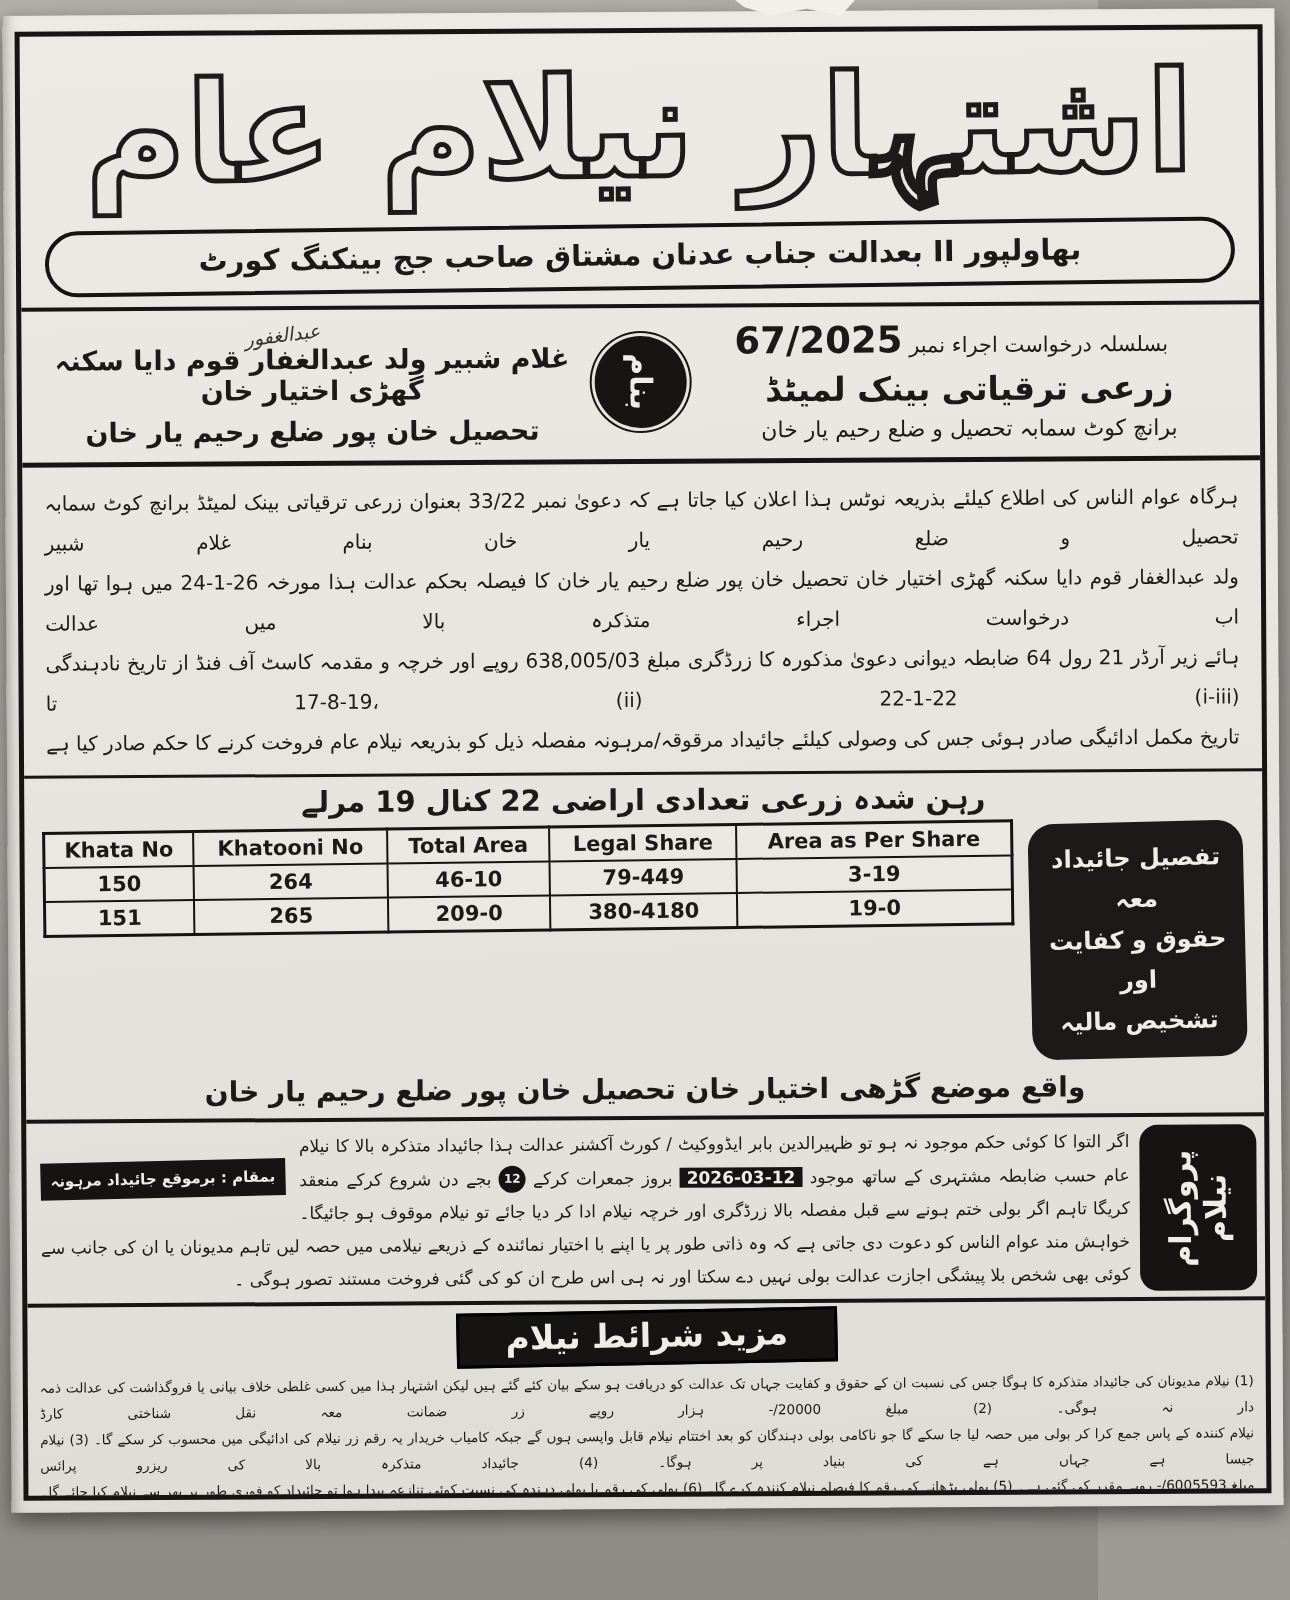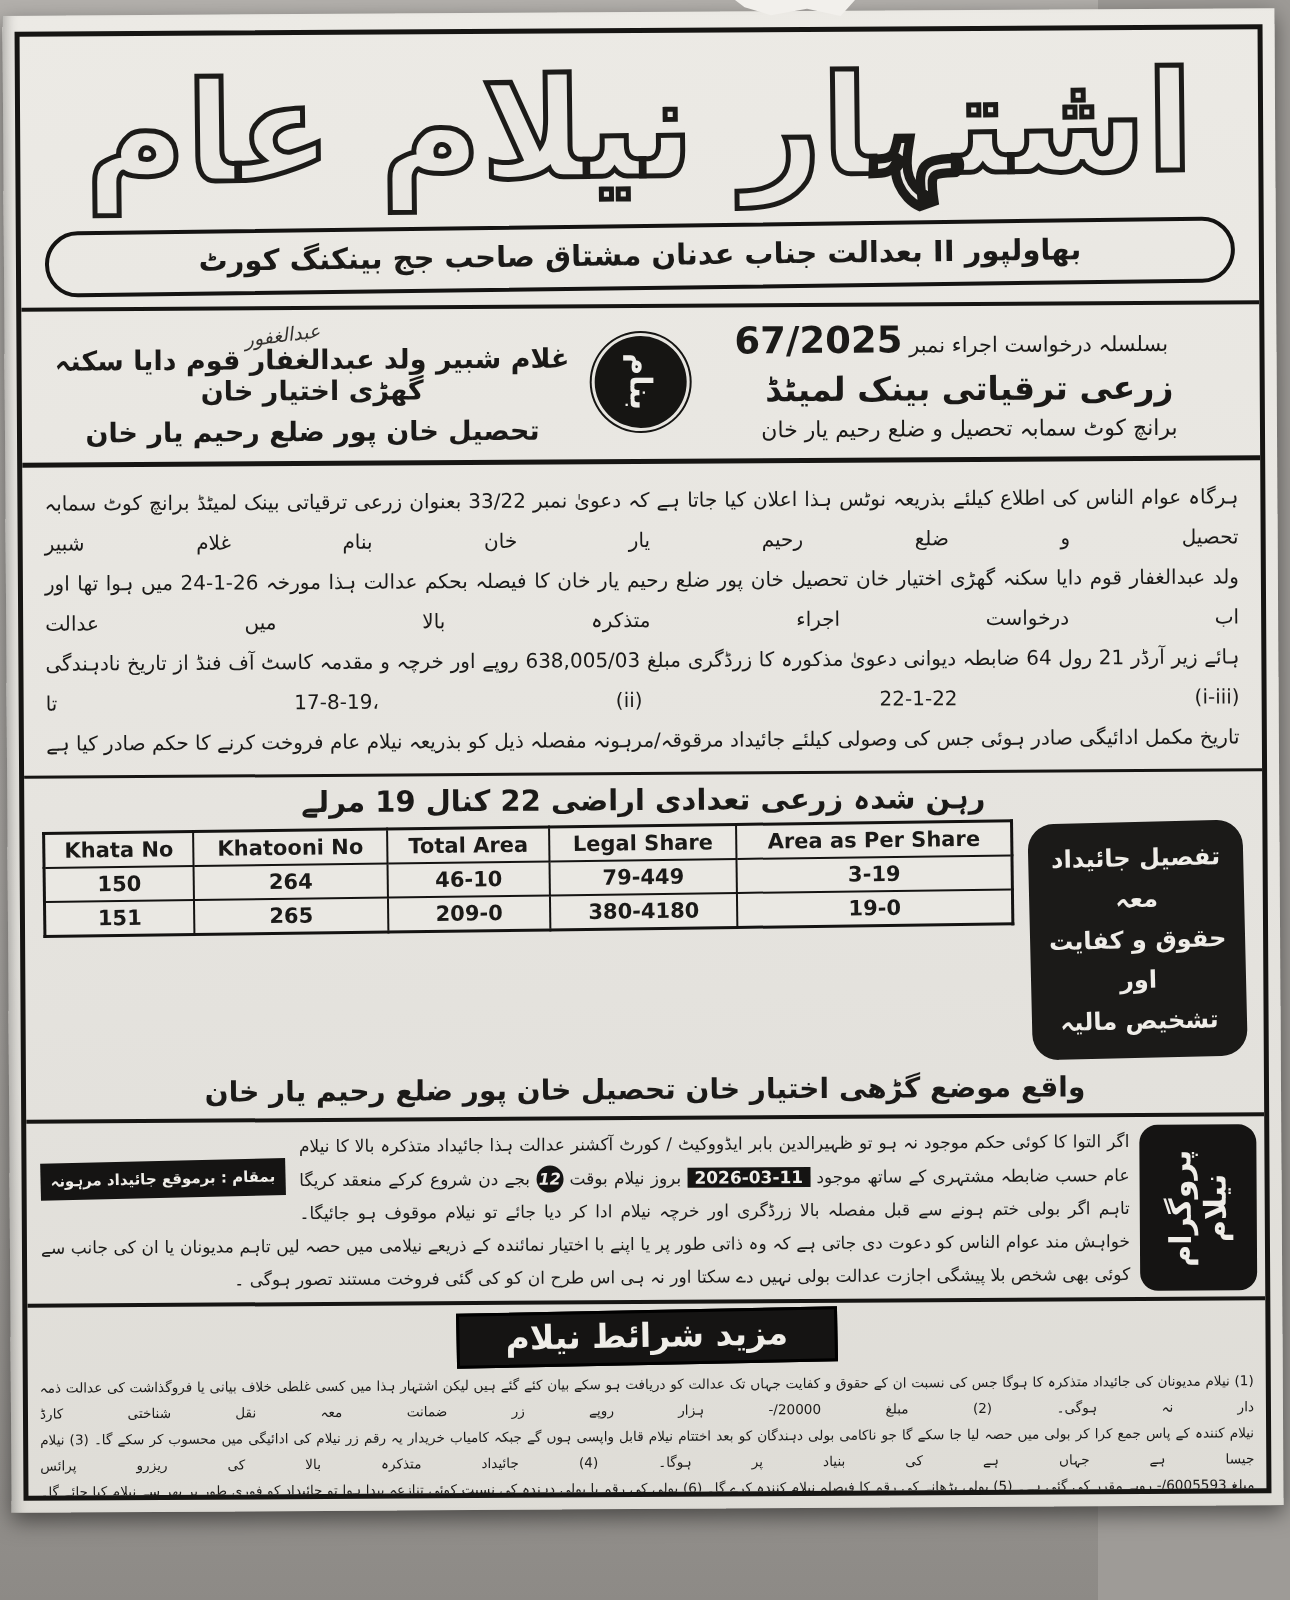--- a/index.html
+++ b/index.html
@@ -67,22 +67,22 @@
   .program { border-top:4px solid #161513; display:flex; gap:10px; padding:8px 8px 6px 14px; }
   .prog-label { flex:0 0 92px; align-self:stretch; background:#151413; border-radius:18px;
                 display:flex; align-items:center; justify-content:center; min-height:128px; }
   .prog-label .rot { transform:rotate(-90deg); color:#efede8; font-size:30px; font-weight:bold;
                      line-height:1.15; text-align:center; white-space:nowrap; }
   .prog-content { flex:1 1 auto; font-size:17px; line-height:1.95; text-align:justify; }
   .venue-chip { float:left; background:#151413; color:#efede8; font-size:15px; font-weight:bold;
                 padding:4px 10px; margin:30px 14px 4px 0; transform:rotate(-1deg); white-space:nowrap; }
   .date-inv { background:#151413; color:#efede8; font-weight:bold; padding:0 7px; }
   .time-circle { display:inline-flex; width:27px; height:27px; border-radius:50%; background:#151413;
-                 color:#efede8; font-weight:bold; font-size:16px; align-items:center; justify-content:center;
-                 vertical-align:middle;font-style:italic; }
+                 color:#efede8; font-weight:bold; font-size:12px; align-items:center; justify-content:center;
+                 vertical-align:middle; }
 
   
   .terms { border-top:4px solid #161513; padding:4px 12px 0; flex:1 1 auto; }
   .terms-head-wrap { text-align:center; margin:2px 0 6px; }
   .terms-head { display:inline-block; background:#151413; color:#efede8; font-size:33px; font-weight:bold;
                 padding:3px 46px 7px; border:3px solid #000; transform:rotate(-0.8deg); }
   .tline { font-size:13.6px; line-height:1.92; text-align:justify; text-align-last:justify; }
 </style>
 </head>
 <body>
@@ -171,22 +171,22 @@
         <div class="prog-label">
           <div class="rot">
             <div>پروگرام</div>
             <div>نیلام</div>
           </div>
         </div>
         <div class="prog-content">
           <span class="venue-chip">بمقام : برموقع جائیداد مرہونہ</span>
           <span>اگر التوا کا کوئی حکم موجود نہ ہو تو ظہیرالدین بابر ایڈووکیٹ / کورٹ آکشنر عدالت ہذا جائیداد متذکرہ بالا کا نیلام عام حسب ضابطہ مشتہری کے ساتھ</span>
           <span>موجود</span>
-          <span class="date-inv">11-03-2026</span>
-          <span>بروز نیلام بوقت</span>
+          <span class="date-inv">12-03-2026</span>
+          <span>بروز جمعرات کرکے</span>
           <span class="time-circle">12</span>
           <span>بجے دن شروع کرکے منعقد کریگا تاہم اگر بولی ختم ہونے سے قبل مفصلہ بالا زرڈگری اور خرچہ نیلام ادا کر دیا جائے تو نیلام موقوف</span>
           <span>ہو جائیگا۔ خواہش مند عوام الناس کو دعوت دی جاتی ہے کہ وہ ذاتی طور پر یا اپنے با اختیار نمائندہ کے ذریعے نیلامی میں حصہ لیں تاہم مدیونان یا ان کی جانب سے کوئی بھی شخص بلا پیشگی</span>
           <span>اجازت عدالت بولی نہیں دے سکتا اور نہ ہی اس طرح ان کو کی گئی فروخت مستند تصور ہوگی ۔</span>
         </div>
       </section>
 
       <section class="terms" dir="rtl">
         <div class="terms-head-wrap">
           <span class="terms-head">مزید شرائط نیلام</span>

